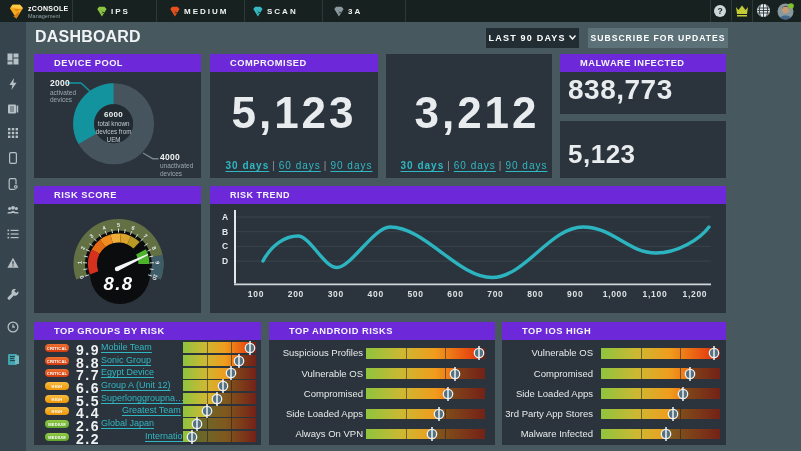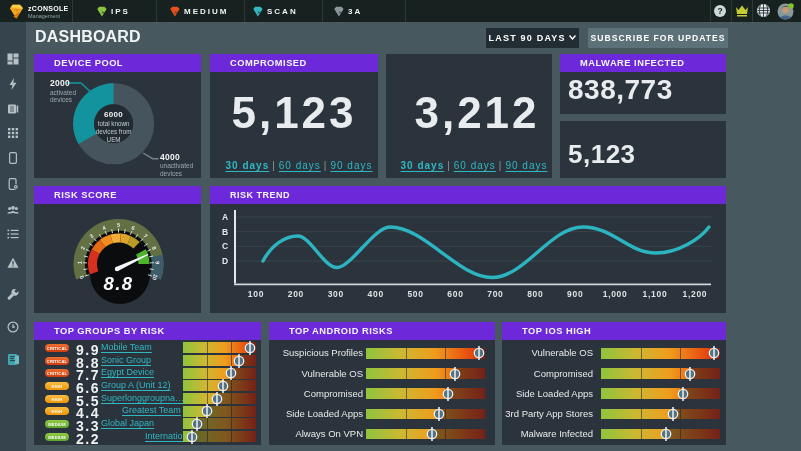--- a/index.html
+++ b/index.html
@@ -368,21 +368,21 @@
     <div class="bdiv" style="left:24px;"></div>
       <div class="bdiv" style="left:48px;"></div>
     <div class="shade" style="left:24.2px;width:48.8px;"></div>
   </div>
   <svg class="mark" style="left:166.2px;top:82.2px;" width="14" height="14">
       <path d="M7,0 V14" stroke="#eef2f4" stroke-width="1.5"></path>
       <circle cx="7" cy="7" r="4.7" fill="#53717f" stroke="#eef2f4" stroke-width="1.3"></circle>
       <path d="M7,2.3 V11.7" stroke="#eef2f4" stroke-width="1.5"></path>
     </svg>
   <div class="badge" style="left:11px;top:97.9px;background:linear-gradient(#93ca45,#5fa52d);">MEDIUM</div>
-  <div class="score" style="left:42px;top:95.9px;">3.3</div>
+  <div class="score" style="left:42px;top:95.9px;">2.6</div>
   <span class="glink" style="left:67px;top:95.9px;">Global Japan</span>
   <div class="bar" style="left:149px;top:96.4px;width:73px;height:11px;">
     <div class="bdiv" style="left:24px;"></div>
       <div class="bdiv" style="left:48px;"></div>
     <div class="shade" style="left:13.7px;width:59.3px;"></div>
   </div>
   <svg class="mark" style="left:155.7px;top:94.9px;" width="14" height="14">
       <path d="M7,0 V14" stroke="#eef2f4" stroke-width="1.5"></path>
       <circle cx="7" cy="7" r="4.7" fill="#53717f" stroke="#eef2f4" stroke-width="1.3"></circle>
       <path d="M7,2.3 V11.7" stroke="#eef2f4" stroke-width="1.5"></path>

